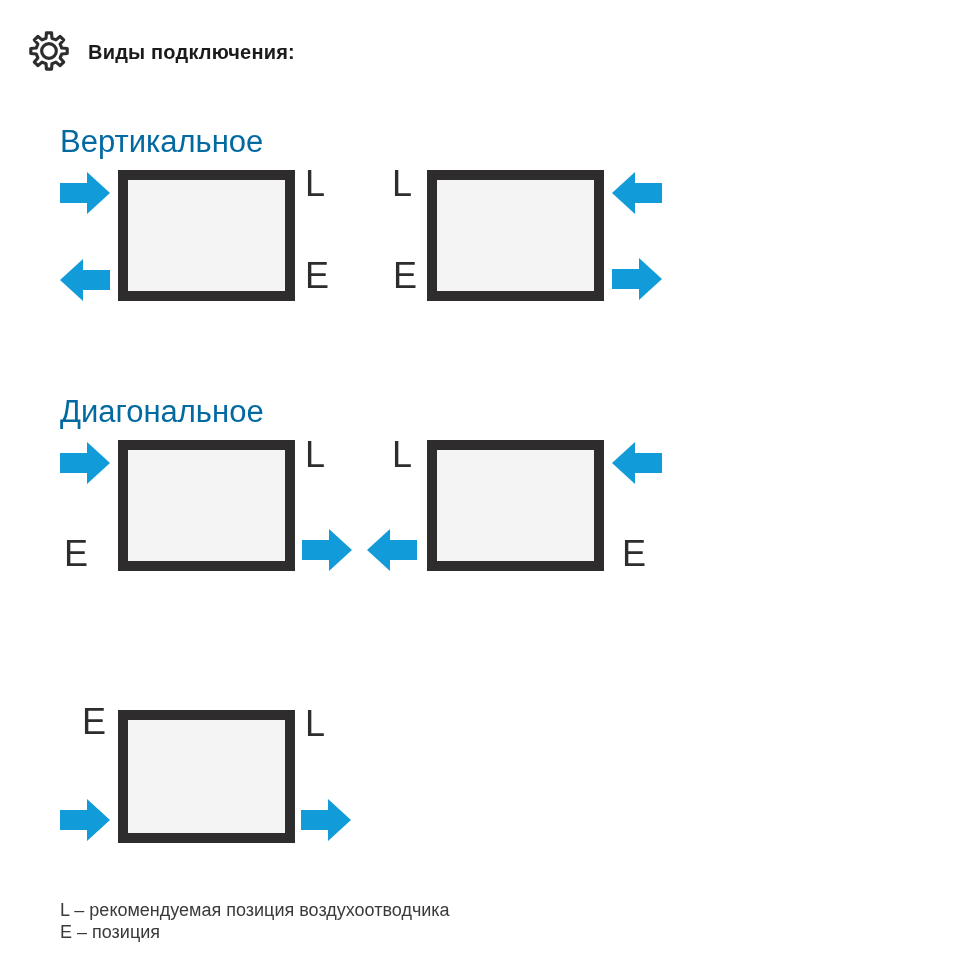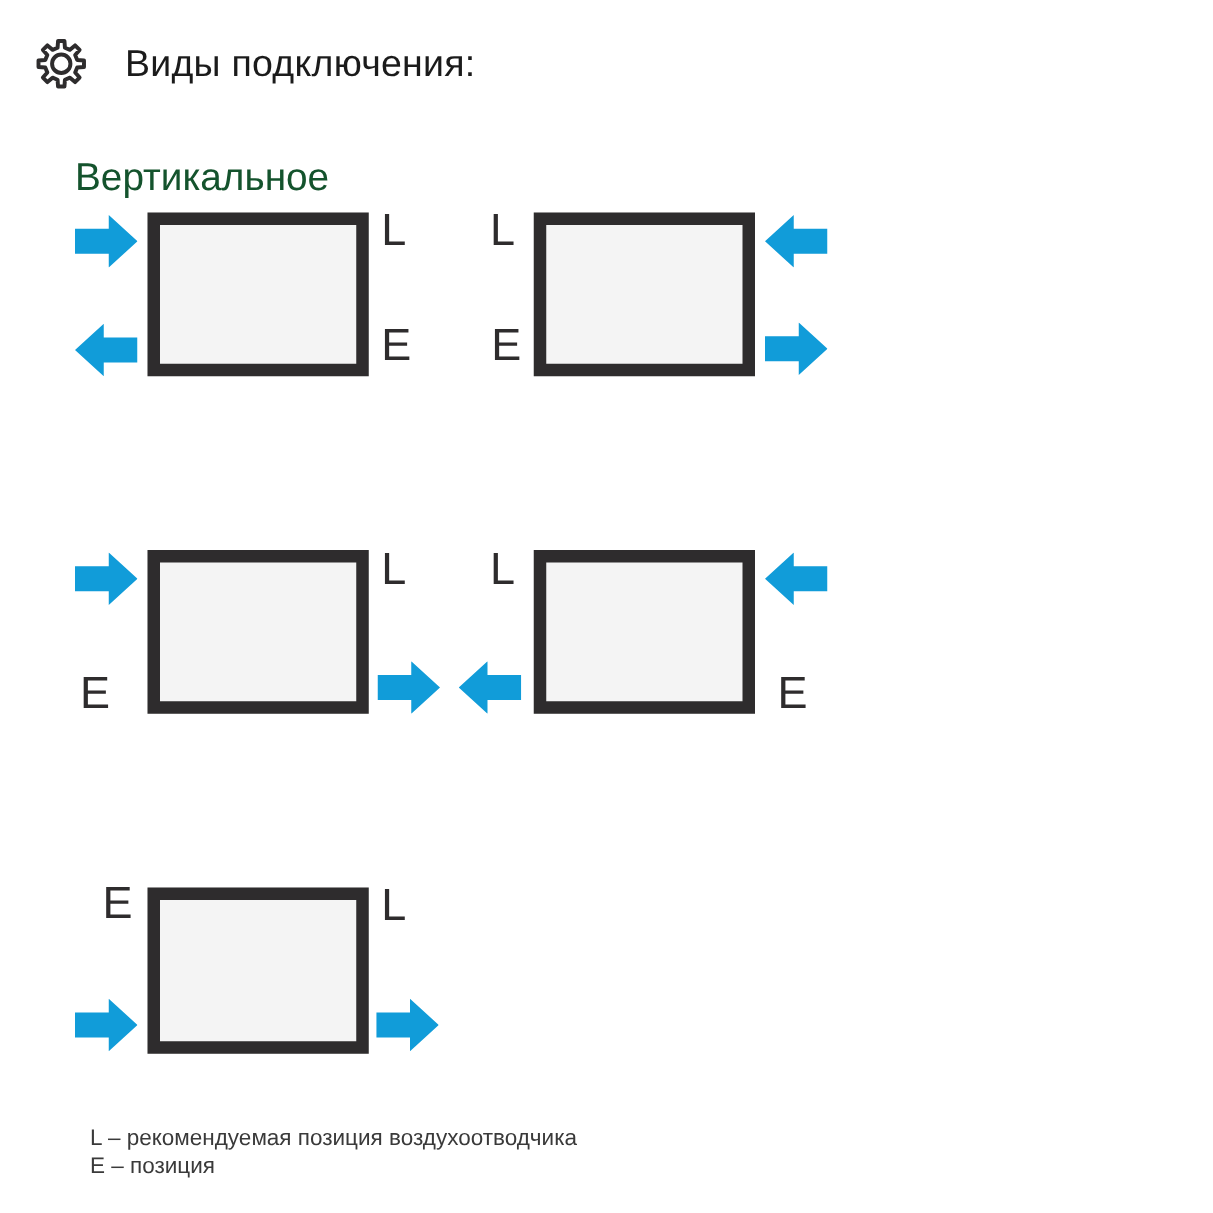--- a/index.html
+++ b/index.html
@@ -2,39 +2,39 @@
 <html><head>
 <meta charset="utf-8">
 <style>
   html,body { margin:0; padding:0; background:#ffffff; }
   .canvas {
     position:relative; width:970px; height:970px; background:#ffffff;
     font-family:"Liberation Sans","DejaVu Sans",sans-serif; overflow:hidden;
   }
   .gear { position:absolute; left:28px; top:30px; width:42px; height:42px; }
   .header-title {
-    position:absolute; left:100px; top:36px; font-size:30px; line-height:32px;
-    font-weight:400; color:#1b1b1b; letter-spacing:0.2px; white-space:nowrap;
+    position:absolute; left:88px; top:36px; font-size:20px; line-height:32px;
+    font-weight:700; color:#1b1b1b; letter-spacing:0.2px; white-space:nowrap;
   }
   .sec-title {
     position:absolute; left:60px; font-size:31px; line-height:36px;
-    font-weight:400; color:#14532d; white-space:nowrap;
+    font-weight:400; color:#0369a1; white-space:nowrap;
   }
   .radiator {
     position:absolute; width:177px; height:131px; box-sizing:border-box;
     border:10px solid #2e2c2d; background:#f4f4f4;
   }
   .letter {
     position:absolute; font-size:36px; line-height:40px; font-weight:400;
     color:#2e2c2d; white-space:nowrap;
   }
   .arrow { position:absolute; width:50px; height:42px; display:block; }
   .arrow.flip { transform:scaleX(-1); }
   .legend-line {
-    position:absolute; left:72px; font-size:18px; line-height:22px;
+    position:absolute; left:60px; font-size:18px; line-height:22px;
     color:#3a3a3a; white-space:nowrap;
   }
 </style>
 </head>
 <body>
 
 <div class="canvas">
 
   <svg class="gear" viewBox="0 0 40 40">
     <g fill="none" stroke-width="3" stroke-linejoin="round" stroke="#2E2C2D">
@@ -59,20 +59,21 @@
   <div class="letter" style="left:392px; top:164px">L</div>
   <div class="letter" style="left:393px; top:256px">E</div>
   <div class="radiator" style="left:427px; top:170px"></div>
   <svg class="arrow flip" style="left:612px; top:172px" viewBox="0 0 50 42">
     <polygon points="0,11 27,11 27,0 50,21 27,42 27,31 0,31" fill="#119CD9"></polygon>
   </svg>
   <svg class="arrow" style="left:612px; top:258px" viewBox="0 0 50 42">
     <polygon points="0,11 27,11 27,0 50,21 27,42 27,31 0,31" fill="#119CD9"></polygon>
   </svg>
 
+  <div class="sec-title" style="top:394px">Диагональное</div>
 
   <svg class="arrow" style="left:60px; top:442px" viewBox="0 0 50 42">
     <polygon points="0,11 27,11 27,0 50,21 27,42 27,31 0,31" fill="#119CD9"></polygon>
   </svg>
   <div class="radiator" style="left:118px; top:440px"></div>
   <div class="letter" style="left:305px; top:435px">L</div>
   <div class="letter" style="left:64px; top:534px">E</div>
   <svg class="arrow" style="left:302px; top:529px" viewBox="0 0 50 42">
     <polygon points="0,11 27,11 27,0 50,21 27,42 27,31 0,31" fill="#119CD9"></polygon>
   </svg>

